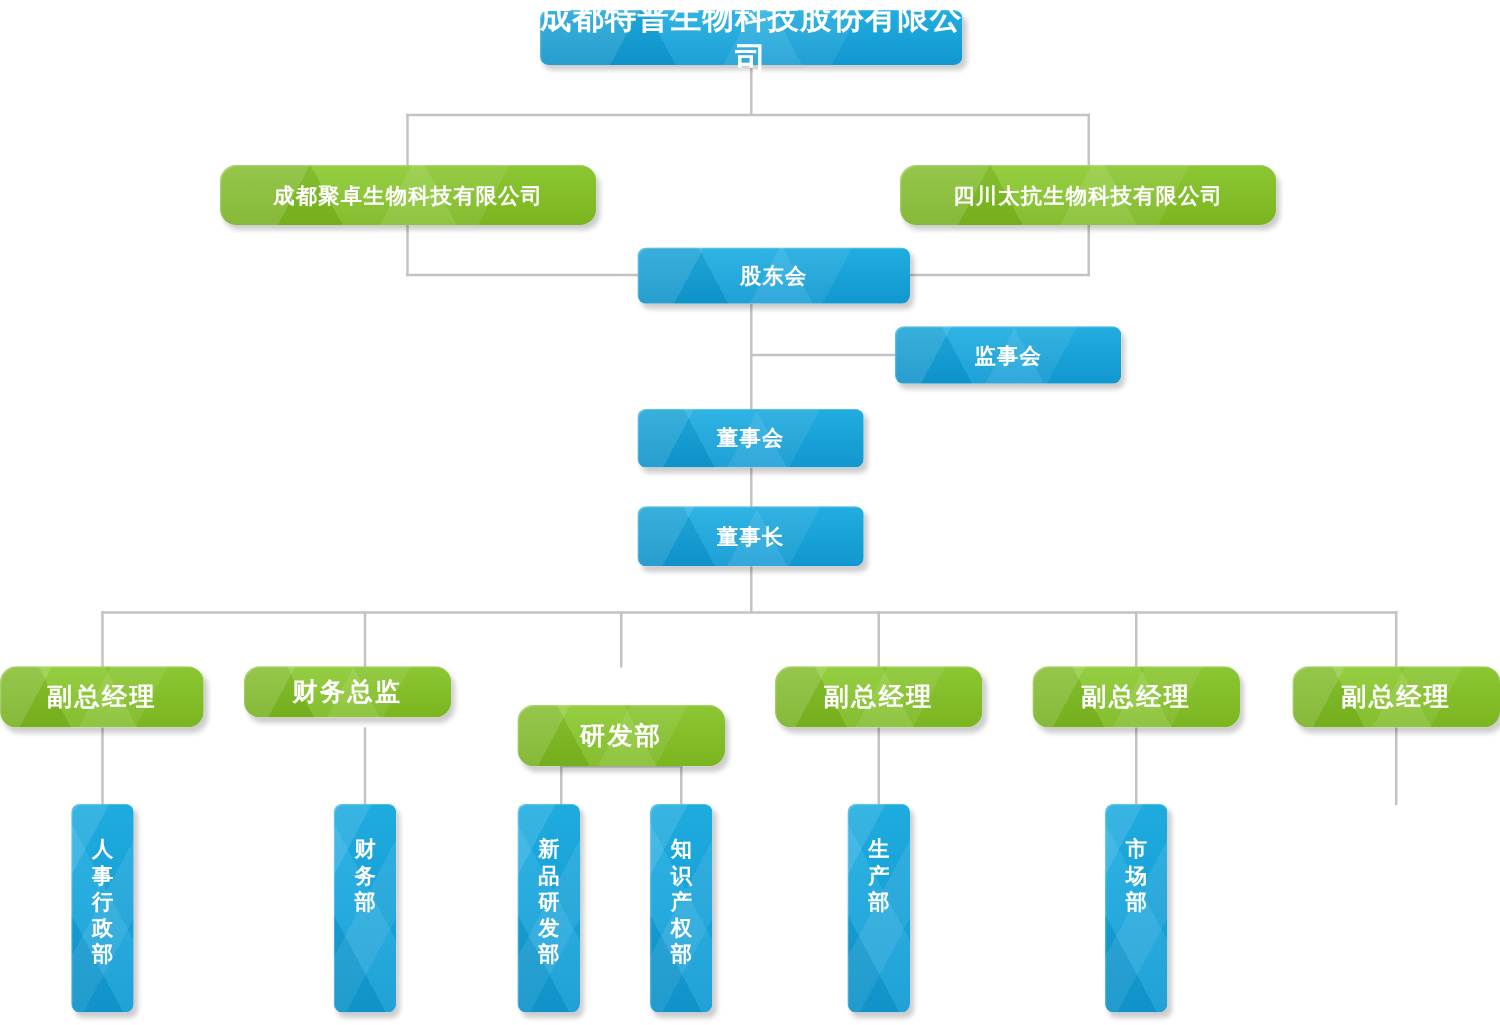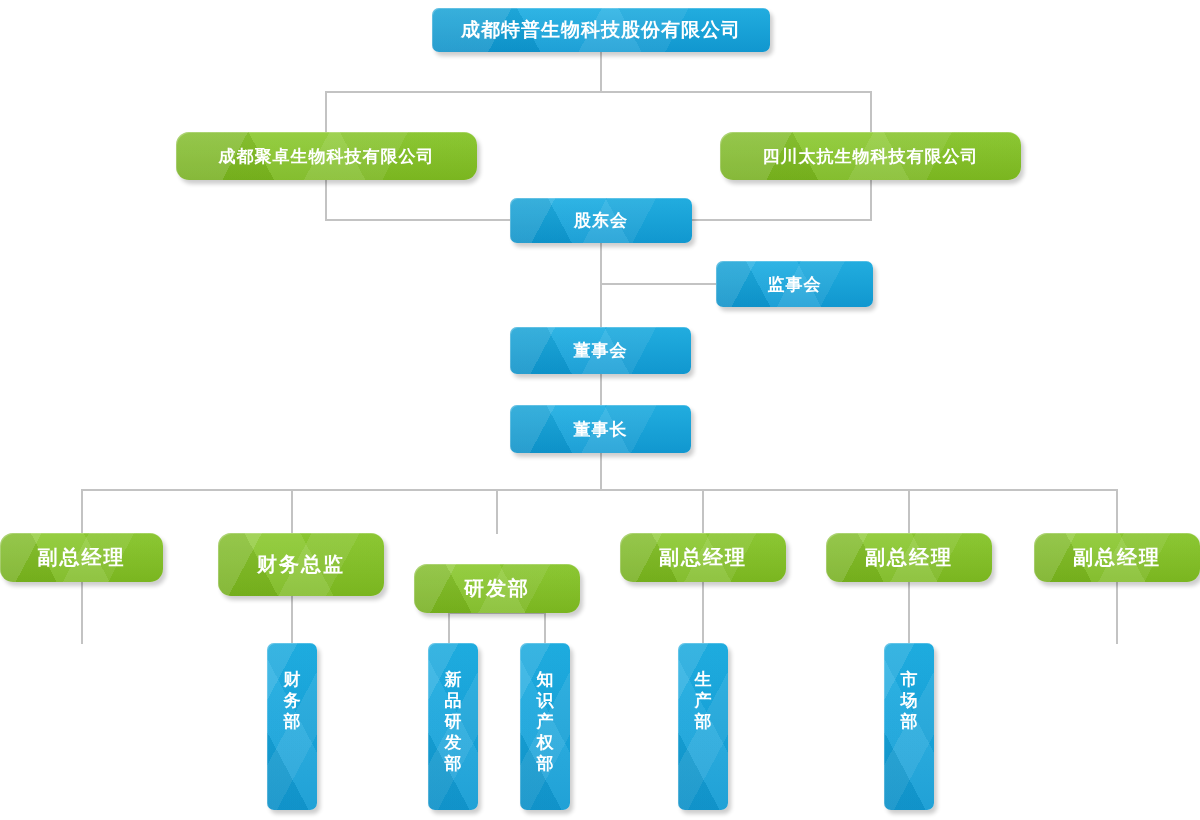--- a/index.html
+++ b/index.html
@@ -22,21 +22,21 @@
   .green {
     background:
       linear-gradient(118deg, rgba(255,255,255,0.15) 0 22%, rgba(255,255,255,0.02) 22% 47%, rgba(255,255,255,0.11) 47% 71%, rgba(255,255,255,0.03) 71%),
       linear-gradient(62deg, rgba(0,0,0,0.06) 0 30%, rgba(255,255,255,0.08) 30% 58%, rgba(0,0,0,0.02) 58%),
       linear-gradient(180deg, #8bc92e, #78b719);
     border-radius: 13px;
   }
   .hline, .vline { position:absolute; background:#c3c3c3; }
   .hline { height:2px; }
   .vline { width:2px; }
-  .f19 { font-size:19px; letter-spacing:1px; }
+  .f19 { font-size:25px; letter-spacing:1px; }
   .f17 { font-size:17px; letter-spacing:1px; }
   .f16 { font-size:20px; letter-spacing:2px; }
   .vbox { align-items:flex-start; }
   .vbox .vtext {
     display:inline-block; width:19px; margin-top:26px;
     font-size:17px; line-height:21px; word-break:break-all; text-align:center;
   }
 </style>
 </head>
 <body>
@@ -76,56 +76,59 @@
     <span>成都特普生物科技股份有限公司</span>
   </div>
 
   <div class="node green f17" style="left:176px;top:132px;width:301px;height:48px">
     <span>成都聚卓生物科技有限公司</span>
   </div>
   <div class="node green f17" style="left:720px;top:132px;width:301px;height:48px">
     <span>四川太抗生物科技有限公司</span>
   </div>
 
-  <div class="node blue f17" style="left:510px;top:198px;width:182px;height:45px">
+  <div class="node blue f17" style="left:510px;top:198px;width:218px;height:45px">
     <span>股东会</span>
   </div>
-  <div class="node blue f17" style="left:716px;top:261px;width:157px;height:46px">
+  <div class="node blue f17" style="left:716px;top:261px;width:181px;height:46px">
     <span>监事会</span>
   </div>
   <div class="node blue f17" style="left:510px;top:327px;width:181px;height:47px">
     <span>董事会</span>
   </div>
   <div class="node blue f17" style="left:510px;top:405px;width:181px;height:48px">
     <span>董事长</span>
   </div>
 
   <div class="node green f16" style="left:0px;top:533px;width:163px;height:49px">
     <span>副总经理</span>
   </div>
-  <div class="node green f16" style="left:218px;top:533px;width:166px;height:63px">
+  <div class="node green f16" style="left:195px;top:533px;width:166px;height:41px">
     <span>财务总监</span>
   </div>
   <div class="node green f16" style="left:414px;top:564px;width:166px;height:49px">
     <span>研发部</span>
   </div>
   <div class="node green f16" style="left:620px;top:533px;width:166px;height:49px">
     <span>副总经理</span>
   </div>
   <div class="node green f16" style="left:826px;top:533px;width:166px;height:49px">
     <span>副总经理</span>
   </div>
   <div class="node green f16" style="left:1034px;top:533px;width:166px;height:49px">
     <span>副总经理</span>
   </div>
 
+  <div class="node blue vbox" style="left:57px;top:643px;width:50px;height:167px">
+    <span class="vtext">人事行政部</span>
+  </div>
   <div class="node blue vbox" style="left:267px;top:643px;width:50px;height:167px">
     <span class="vtext">财务部</span>
   </div>
-  <div class="node blue vbox" style="left:428px;top:643px;width:50px;height:167px">
+  <div class="node blue vbox" style="left:414px;top:643px;width:50px;height:167px">
     <span class="vtext">新品研发部</span>
   </div>
   <div class="node blue vbox" style="left:520px;top:643px;width:50px;height:167px">
     <span class="vtext">知识产权部</span>
   </div>
   <div class="node blue vbox" style="left:678px;top:643px;width:50px;height:167px">
     <span class="vtext">生产部</span>
   </div>
   <div class="node blue vbox" style="left:884px;top:643px;width:50px;height:167px">
     <span class="vtext">市场部</span>

